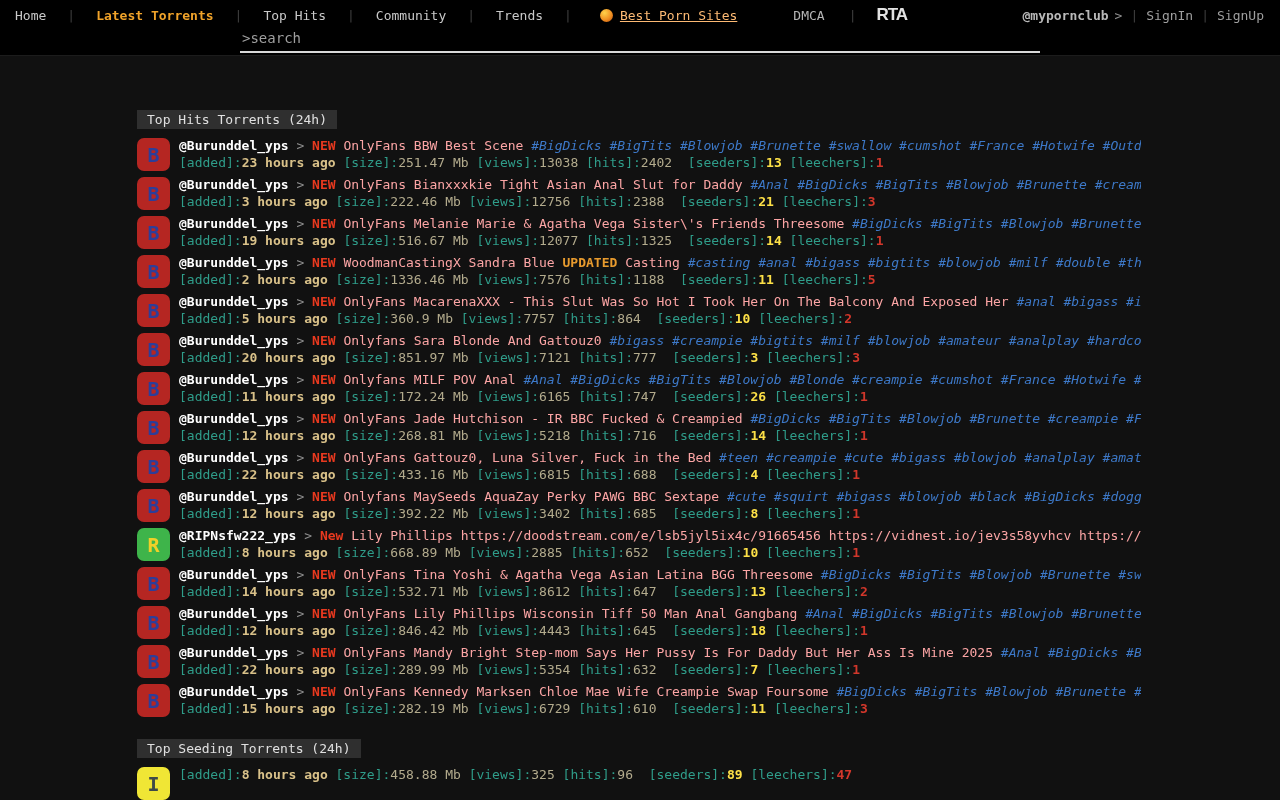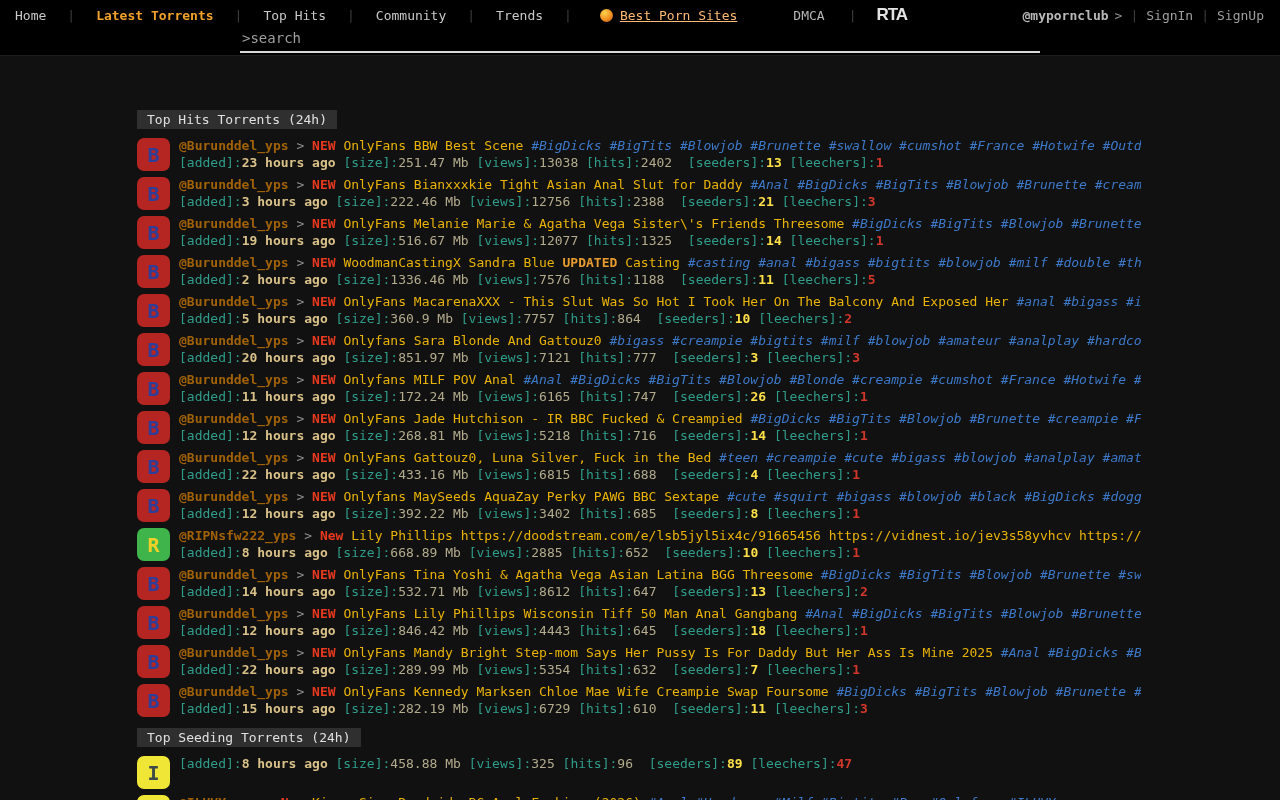--- a/index.html
+++ b/index.html
@@ -36,35 +36,35 @@
     border-bottom:2px solid #d9d9d9;
     color:#9f9f9f; font-family:"DejaVu Sans Mono", monospace; font-size:14px;
     padding:0 2px 5px 2px;
   }
   
   .content { padding:54px 0 0 137px; }
   .section-chip {
     display:inline-block; background:#2f2f2f; color:#e0e0e0;
     padding:2px 10px; font-size:13px; margin-bottom:9px;
   }
-  .section + .section .section-chip { margin-top:5px;text-align:right; }
+  .section + .section .section-chip { margin-top:16px;text-align:right; }
   .row { display:flex; margin-bottom:6px; }
   .avatar {
     width:33px; height:33px; border-radius:7px; flex:0 0 33px;
     display:flex; align-items:center; justify-content:center;
     margin-right:9px; cursor:pointer;
   }
   .avatar-letter { font-weight:bold; font-size:20px; line-height:1; }
   .row-text { width:962px; overflow:hidden; }
   .line1, .line2 { white-space:pre; overflow:hidden; line-height:16.5px; height:16.5px; }
-  .user { color:#a16207; font-weight:bold; cursor:pointer; }
+  .user { color:#ffffff; font-weight:bold; cursor:pointer; }
   .arrow { color:#8e8e8e; }
   .seg-new { color:#e8391f; font-weight:bold; }
   .seg-updated { color:#e89b2e; font-weight:bold; }
-  .seg-title { color:#eab308; cursor:pointer;text-align:right; }
+  .seg-title { color:#fca5a5; cursor:pointer;text-align:right; }
   .seg-tags { color:#3d79c9; font-style:italic; cursor:pointer; }
   .stat-label { color:#2f9d8a; }
   .val-strong { color:#d9c189; font-weight:bold; }
   .val { color:#b3ab8d; }
   .val-seed { color:#fde047; font-weight:bold; }
   .val-leech { color:#d2372b; font-weight:bold; }
 </style>
 </head>
 <body>
 

